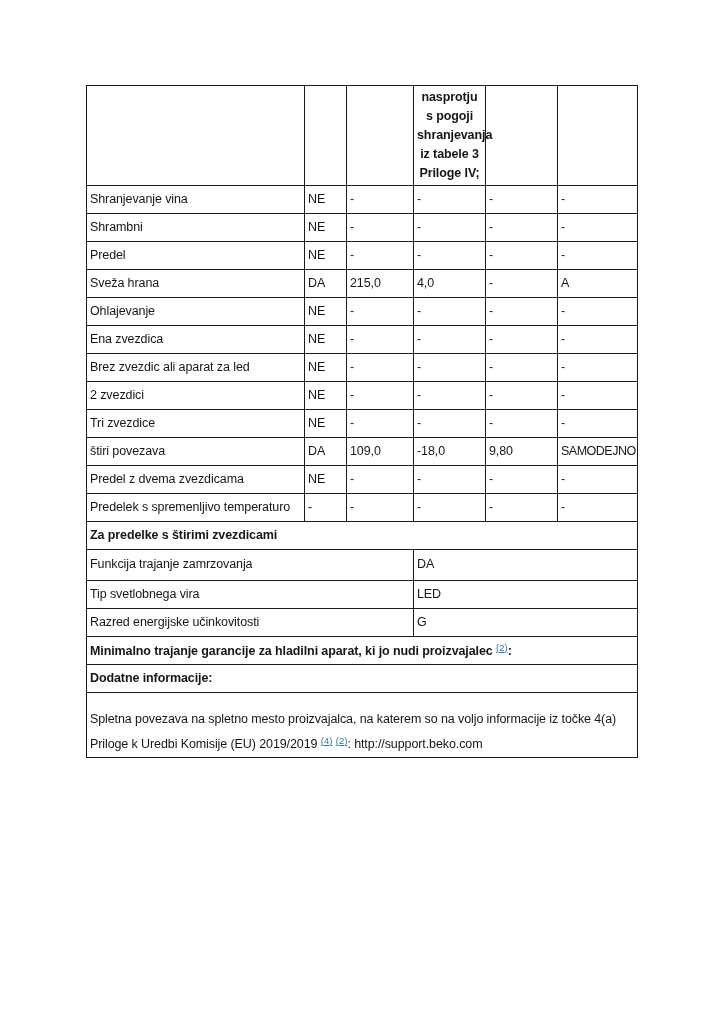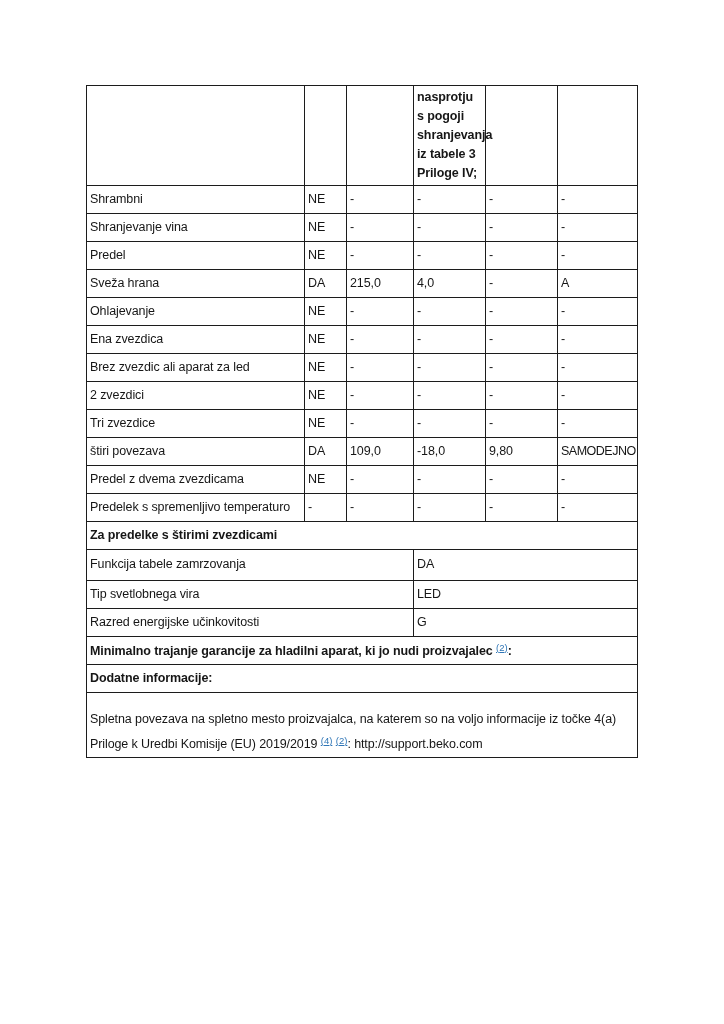--- a/index.html
+++ b/index.html
@@ -39,20 +39,21 @@
   .h28  td { height: 23px; }
   .h31  td { height: 26px; }
   .h50  td { height: 43px; }
 
   .r-header td {
     vertical-align: top;
     white-space: normal;
     font-weight: bold;
     line-height: 19px;
     padding-top: 2px;
+    text-align: center;
   }
   .r-section td { font-weight: bold; }
   .r-note td {
     white-space: normal;
     vertical-align: top;
     line-height: 22px;
     padding-top: 15px;
   }
   td.c5 { letter-spacing: -0.5px; }
 
@@ -86,29 +87,29 @@
     <tbody>
         <tr class="r-header h100">
           <td class="c0"></td>
           <td class="c1"></td>
           <td class="c2"></td>
           <td class="c3">nasprotju s pogoji shranjevanja iz tabele 3 Priloge IV;</td>
           <td class="c4"></td>
           <td class="c5"></td>
         </tr>
         <tr class="r-data h28">
+          <td class="c0">Shranjevanje vina</td>
+          <td class="c1">NE</td>
+          <td class="c2">-</td>
+          <td class="c3">-</td>
+          <td class="c4">-</td>
+          <td class="c5">-</td>
+        </tr>
+        <tr class="r-data h28">
           <td class="c0">Shrambni</td>
-          <td class="c1">NE</td>
-          <td class="c2">-</td>
-          <td class="c3">-</td>
-          <td class="c4">-</td>
-          <td class="c5">-</td>
-        </tr>
-        <tr class="r-data h28">
-          <td class="c0">Shranjevanje vina</td>
           <td class="c1">NE</td>
           <td class="c2">-</td>
           <td class="c3">-</td>
           <td class="c4">-</td>
           <td class="c5">-</td>
         </tr>
         <tr class="r-data h28">
           <td class="c0">Predel</td>
           <td class="c1">NE</td>
           <td class="c2">-</td>
@@ -185,21 +186,21 @@
           <td class="c1">-</td>
           <td class="c2">-</td>
           <td class="c3">-</td>
           <td class="c4">-</td>
           <td class="c5">-</td>
         </tr>
         <tr class="r-section h28">
           <td colspan="6"><span>Za predelke s štirimi zvezdicami</span></td>
         </tr>
         <tr class="r-pair h31">
-          <td colspan="3">Funkcija tabele zamrzovanja</td>
+          <td colspan="3">Funkcija trajanje zamrzovanja</td>
           <td colspan="3">DA</td>
         </tr>
         <tr class="r-pair h28">
           <td colspan="3">Tip svetlobnega vira</td>
           <td colspan="3">LED</td>
         </tr>
         <tr class="r-pair h28">
           <td colspan="3">Razred energijske učinkovitosti</td>
           <td colspan="3">G</td>
         </tr>

